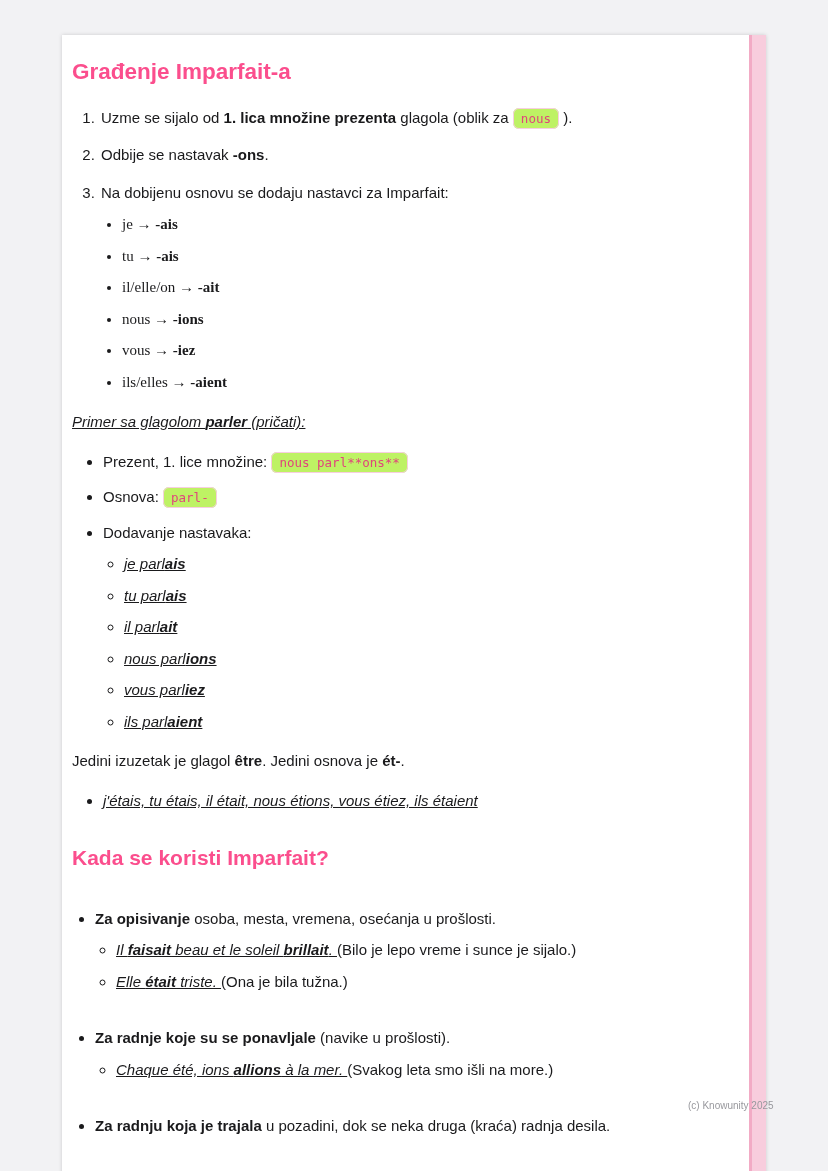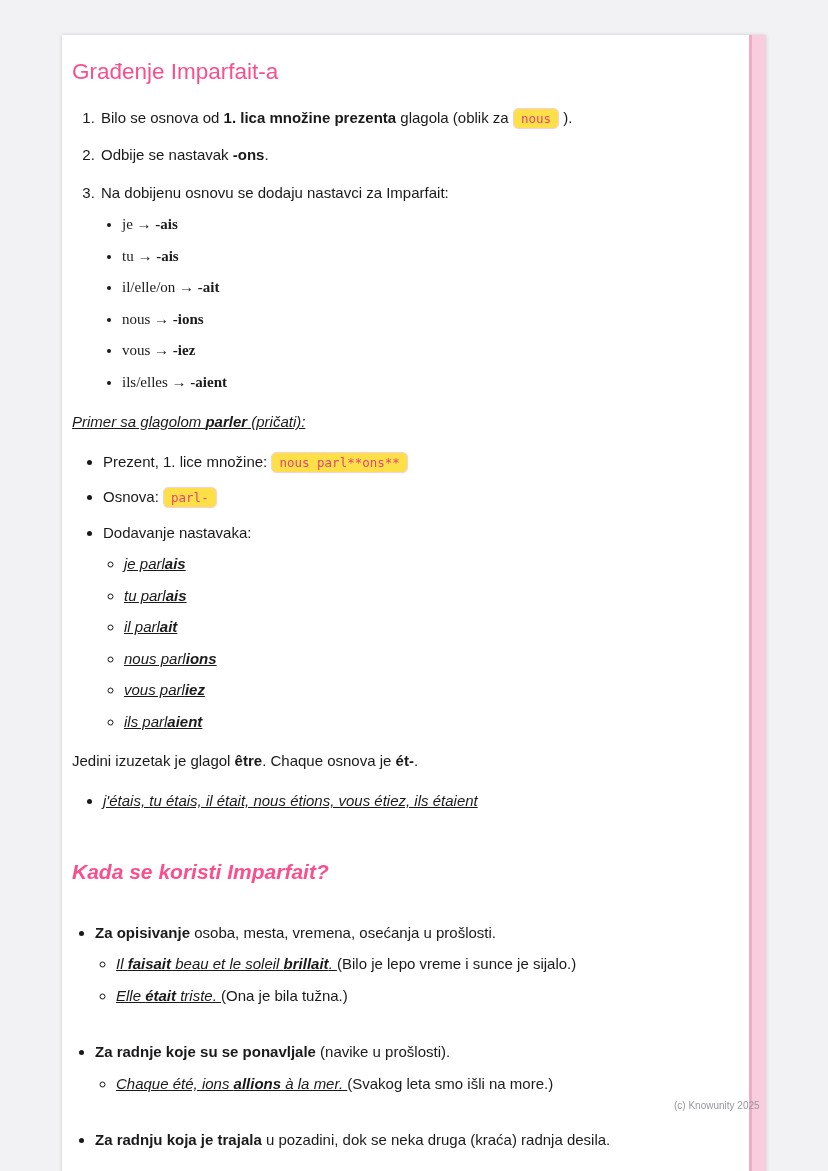--- a/index.html
+++ b/index.html
@@ -26,63 +26,63 @@
   }
   .stripe::before {
     content: ""; position: absolute; left: 0; top: 0;
     width: 3px; height: 100%; background: #f2abc5;
   }
   .content {
     position: relative; z-index: 2;
     padding: 8px 38px 20px 10px;
     font-size: 15px; line-height: 1.5;
   }
-  h1 { color: #fb4e8d; font-size: 22.5px; font-weight: 400; margin: 12px 0 18px; }
-  h2 { color: #fb4e8d; font-size: 21px; font-weight: 700; margin: 44px 0 18px; font-style: italic; }
+  h1 { color: #fb4e8d; font-size: 22.5px; font-weight: 700; margin: 12px 0 18px; }
+  h2 { color: #fb4e8d; font-size: 21px; font-weight: 700; margin: 30px 0 18px; }
   p { margin: 17px 0; }
   ol.steps { margin: 18px 0; padding-left: 27px; }
   ol.steps > li { margin: 15px 0; padding-left: 2px; }
   ul.toplist { margin: 16px 0; padding-left: 23px; list-style-type: disc; }
   ul.toplist > li { margin: 13px 8px; }
   ul.usage > li { margin: 34px 0; }
   ul.sub { margin: 9px 0 3px; padding-left: 21px; }
   ul.sub > li { margin: 9px 0; }
   ul.disc { list-style-type: disc; font-family: Liberation Serif, serif; }
   ul.circle { list-style-type: circle; }
   .b { font-weight: 700; }
   .i { font-style: italic; text-decoration: underline; }
   code.badge {
     font-family: "DejaVu Sans Mono", monospace;
     font-size: 12.5px;
-    background: #fde047;
+    background: #bef264;
     color: #e0457b;
     padding: 2px 7px;
     border: 1px solid #f7cfdf;
     border-radius: 6px;
     white-space: nowrap;
   }
   .watermark {
-    position: absolute; left: 674px; top: 1100px;
+    position: absolute; left: 688px; top: 1100px;
     font-size: 10px; color: #98989d; z-index: 3;
   }
 </style>
 </head>
 <body>
 
 <div class="canvas">
   <div class="page">
     <div class="stripe"></div>
     <div class="content">
 
       <h1>Građenje Imparfait-a</h1>
 
 
       <ol class="steps">
         <li>
-          <span><span>Bilo se osnova od </span><span class="b">1. lica množine prezenta</span><span> glagola (oblik za </span><code class="badge">nous</code><span> ).</span></span>
+          <span><span>Uzme se sijalo od </span><span class="b">1. lica množine prezenta</span><span> glagola (oblik za </span><code class="badge">nous</code><span> ).</span></span>
         </li>
         <li>
           <span><span>Odbije se nastavak </span><span class="b">-ons</span><span>.</span></span>
         </li>
         <li>
           <span><span>Na dobijenu osnovu se dodaju nastavci za Imparfait:</span></span>
           <ul class="sub disc">
             <li><span><span>je → </span><span class="b">-ais</span></span></li>
             <li><span><span>tu → </span><span class="b">-ais</span></span></li>
             <li><span><span>il/elle/on → </span><span class="b">-ait</span></span></li>
@@ -108,21 +108,21 @@
             <li><span><span class="i">je parl</span><span class="b i">ais</span></span></li>
             <li><span><span class="i">tu parl</span><span class="b i">ais</span></span></li>
             <li><span><span class="i">il parl</span><span class="b i">ait</span></span></li>
             <li><span><span class="i">nous parl</span><span class="b i">ions</span></span></li>
             <li><span><span class="i">vous parl</span><span class="b i">iez</span></span></li>
             <li><span><span class="i">ils parl</span><span class="b i">aient</span></span></li>
           </ul>
         </li>
       </ul>
 
-      <p><span>Jedini izuzetak je glagol </span><span class="b">être</span><span>. Chaque osnova je </span><span class="b">ét-</span><span>.</span></p>
+      <p><span>Jedini izuzetak je glagol </span><span class="b">être</span><span>. Jedini osnova je </span><span class="b">ét-</span><span>.</span></p>
 
       <ul class="toplist">
         <li>
           <span><span class="i">j'étais, tu étais, il était, nous étions, vous étiez, ils étaient</span></span>
         </li>
       </ul>
 
       <h2>Kada se koristi Imparfait?</h2>
 
       <ul class="toplist usage">

